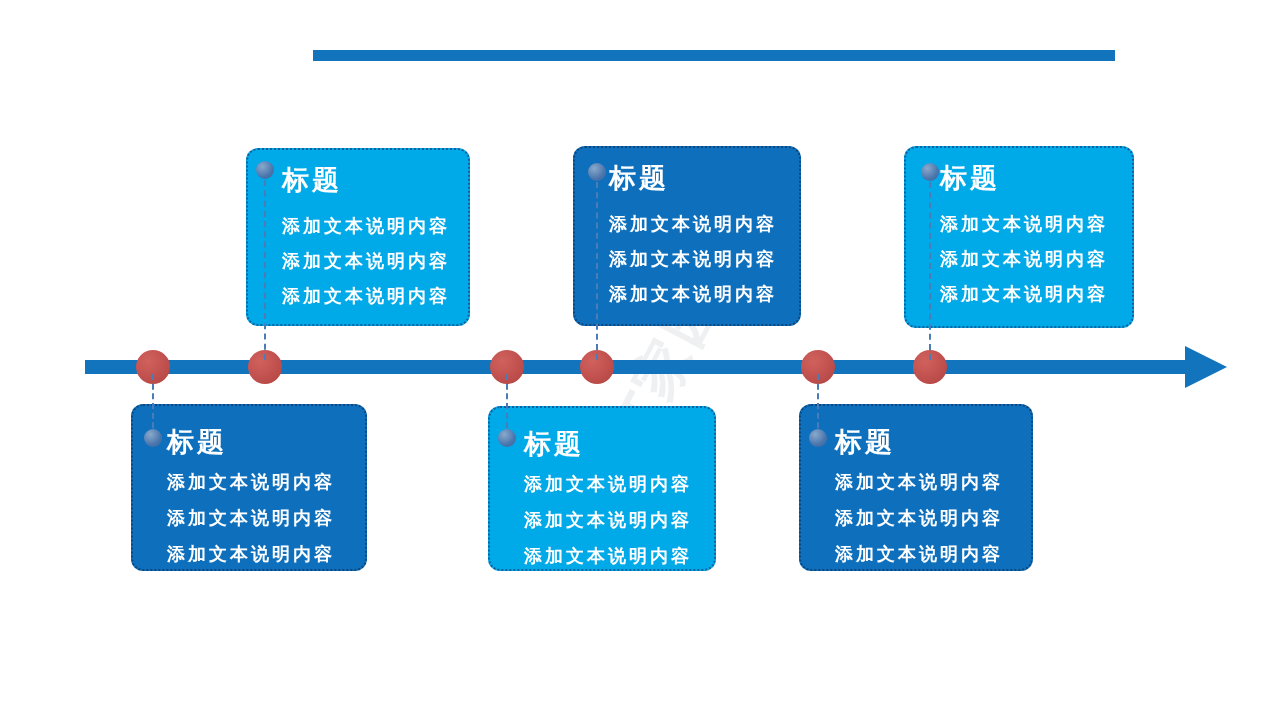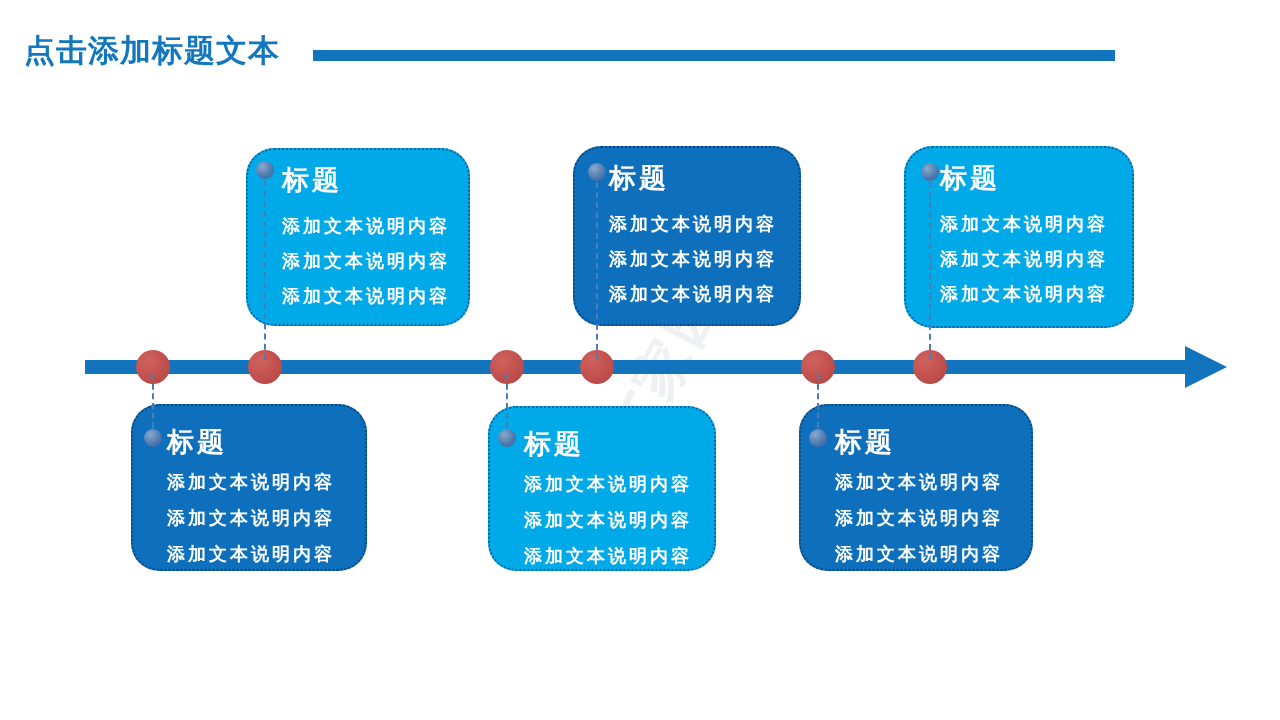--- a/index.html
+++ b/index.html
@@ -34,21 +34,21 @@
     background:radial-gradient(circle at 36% 32%, #d0625e 0%, #c0504d 55%, #ae4341 100%);
   }
   
   .connector{position:absolute;width:0;border-left:2px dashed #4a7cb8;z-index:4;}
   .pin{
     position:absolute;width:18px;height:18px;border-radius:50%;z-index:5;
     background:radial-gradient(circle at 35% 30%, #8aa9cc 0%, #4a76ad 60%, #3b639a 100%);
   }
   
   .box{
-    position:absolute;border-radius:28px;color:#ffffff;z-index:1;box-sizing:border-box;
+    position:absolute;border-radius:12px;color:#ffffff;z-index:1;box-sizing:border-box;
     padding:12px 16px 2px 34px;
   }
   .box.light{background:#00a9e8;border:2px dotted #0b629f;}
   .box.dark{background:#0e70bd;border:2px dotted #09477e;}
   .box-title{font-size:27px;font-weight:700;letter-spacing:3px;line-height:36px;}
   .box-lines{margin-top:11px;}
   .box.bottom .box-lines{margin-top:4px;}
   .box-line{font-size:18px;font-weight:700;letter-spacing:3px;line-height:35px;white-space:nowrap;}
   .box.bottom .box-line{line-height:36px;}
   .box.bottom{padding-top:18px;}
@@ -58,21 +58,20 @@
   .b2{left:488px;top:406px;width:228px;height:165px;}   
   .b3{left:573px;top:146px;width:228px;height:180px;}   
   .b4{left:799px;top:404px;width:234px;height:167px;}   
   .b5{left:904px;top:146px;width:230px;height:182px;}   
 </style>
 </head>
 <body>
 
 <div class="slide">
 
-  <div class="page-title">点击添加标题文本</div>
   <div class="title-rule"></div>
 
   <div class="watermark">PPT家园</div>
 
   <div class="tl-bar"></div>
   <div class="tl-arrow"></div>
   <div class="tl-dot" style="left:136px;"></div>
   <div class="tl-dot" style="left:248px;"></div>
   <div class="tl-dot" style="left:490px;"></div>
   <div class="tl-dot" style="left:580px;"></div>

